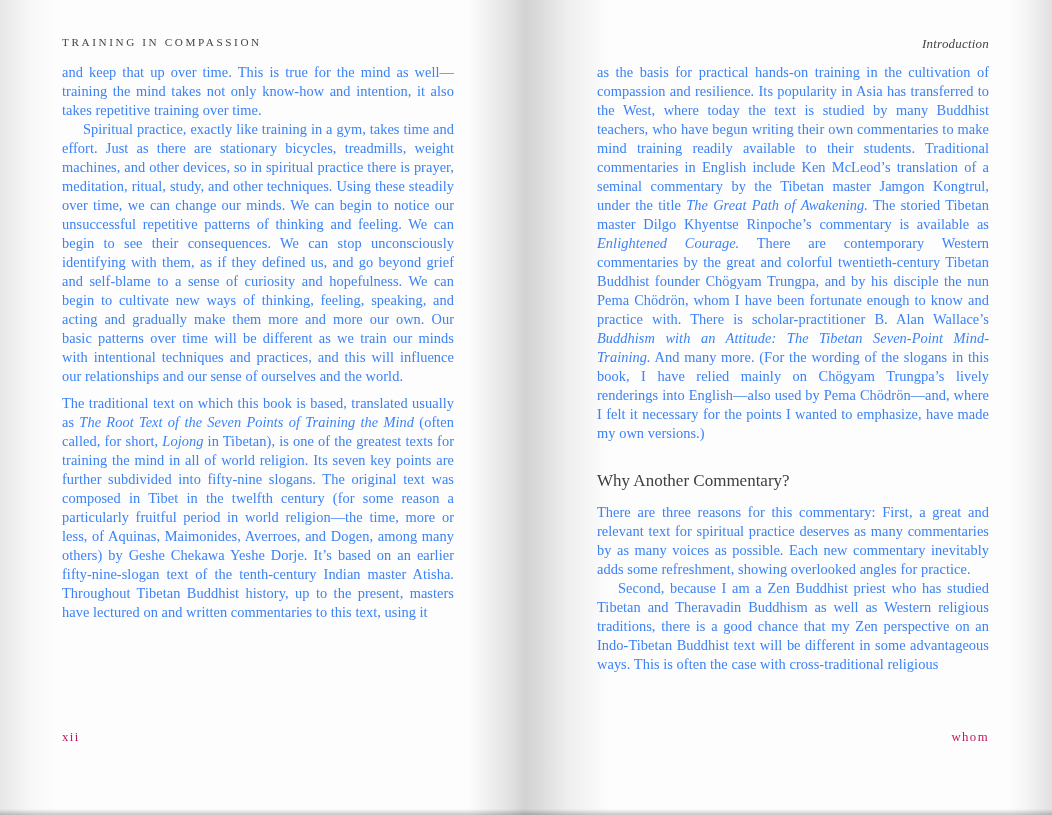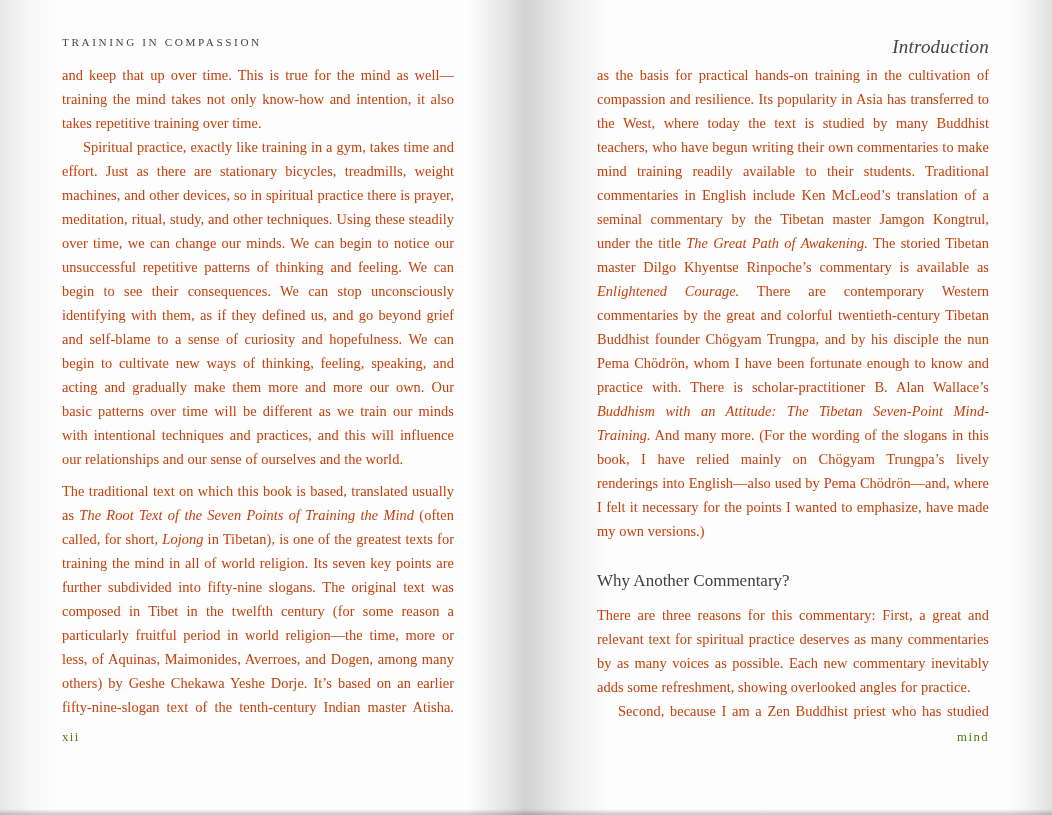--- a/index.html
+++ b/index.html
@@ -21,52 +21,52 @@
     position: absolute; top: 36px; left: 0; right: 0;
     color: #454545;
   }
   .running-header.caps {
     font-size: 11.2px;
     letter-spacing: 2.6px;
     text-align: left;
   }
   .running-header.ital {
     font-style: italic;
-    font-size: 19px;
+    font-size: 13px;
     text-align: right;
     letter-spacing: 0.2px;
   }
 
   .body-text {
     position: absolute; top: 63px; left: 0; right: 0;
     height: 660px; overflow: hidden;
   }
   .body-text p.para {
     margin: 0;
     font-size: 14.4px;
-    line-height: 24px;
+    line-height: 19px;
     text-align: justify;
     letter-spacing: 0.05px;
-    color: #c2410c;
+    color: #3b82f6;
   }
   .body-text p.para.indent { text-indent: 21px; }
   .body-text p.para.space-before { margin-top: 8px; }
   .section-heading {
     font-size: 17px;
     line-height: 19.45px;
     text-align: left;
     margin: 28px 0 13px 0;
     color: #3f3f3f;
   }
 
   .folio {
     position: absolute; top: 730px;
     font-size: 12.8px;
     letter-spacing: 1.4px;
-    color: #4d7c0f;
+    color: #be185d;
   }
   .folio-left  { left: 0; }
   .folio-right { right: 0; }
 
   
   .edge-left {
     position: absolute; left: 0; top: 0; width: 58px; height: 100%;
     background: linear-gradient(to right, rgba(0,0,0,0.085), rgba(0,0,0,0.02) 55%, rgba(0,0,0,0));
     pointer-events: none;
   }
@@ -108,21 +108,21 @@
   </div>
 
   <div class="page page-right">
     <div class="running-header ital">Introduction</div>
     <div class="body-text">
         <p class="para"><span>as the basis for practical hands-on training in the cultivation of compassion and resilience. Its popularity in Asia has transferred to the West, where today the text is studied by many Buddhist teachers, who have begun writing their own commentaries to make mind training readily available to their students. Traditional commentaries in English include Ken McLeod’s translation of a seminal commentary by the Tibetan master Jamgon Kongtrul, under the title </span><i>The Great Path of Awakening.</i><span> The storied Tibetan master Dilgo Khyentse Rinpoche’s commentary is available as </span><i>Enlightened Courage.</i><span> There are contemporary Western commentaries by the great and colorful twentieth-century Tibetan Buddhist founder Chögyam Trungpa, and by his disciple the nun Pema Chödrön, whom I have been fortunate enough to know and practice with. There is scholar-practitioner B. Alan Wallace’s </span><i>Buddhism with an Attitude: The Tibetan Seven-Point Mind-Training.</i><span> And many more. (For the wording of the slogans in this book, I have relied mainly on Chögyam Trungpa’s lively renderings into English—also used by Pema Chödrön—and, where I felt it necessary for the points I wanted to emphasize, have made my own versions.)</span></p>
         <div class="section-heading">Why Another Commentary?</div>
         <p class="para"><span>There are three reasons for this commentary: First, a great and relevant text for spiritual practice deserves as many commentaries by as many voices as possible. Each new commentary inevitably adds some refreshment, showing overlooked angles for practice.</span></p>
         <p class="para indent"><span>Second, because I am a Zen Buddhist priest who has studied Tibetan and Theravadin Buddhism as well as Western religious traditions, there is a good chance that my Zen perspective on an Indo-Tibetan Buddhist text will be different in some advantageous ways. This is often the case with cross-traditional religious</span></p>
       </div>
-    <div class="folio folio-right">mind</div>
+    <div class="folio folio-right">whom</div>
   </div>
 
   <div class="edge-left"></div>
   <div class="gutter-shadow"></div>
   <div class="edge-right"></div>
   <div class="edge-bottom"></div>
 
 </div>
 
 </body></html>

